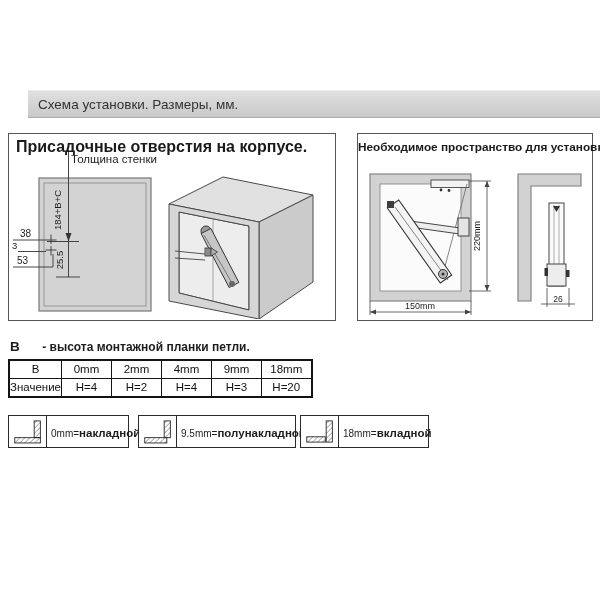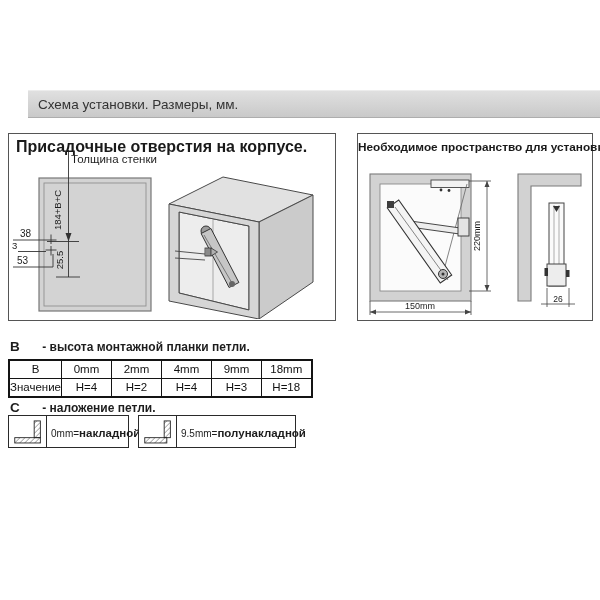--- a/index.html
+++ b/index.html
@@ -178,29 +178,25 @@
       <th>4mm</th>
       <th>9mm</th>
       <th>18mm</th>
     </tr>
     <tr class="val">
       <td class="rowlabel">Значение</td>
       <td>H=4</td>
       <td>H=2</td>
       <td>H=4</td>
       <td>H=3</td>
-      <td>H=18</td>
+      <td>H=20</td>
     </tr>
   </tbody>
     </table>
 
-  <div class="caption cap-c">
-    <span class="cap-letter">C</span>
-    <span class="cap-text">- наложение петли.</span>
-  </div>
 
   <div class="c-box" style="left:8px;width:121px;">
     <div class="iconcell">
       <svg class="c-icon" viewBox="0 0 34 28">
         <defs>
             <pattern id="h1" width="4" height="4" patternUnits="userSpaceOnUse" patternTransform="rotate(45)">
               <line x1="0" y1="0" x2="0" y2="4" stroke="#777" stroke-width="1.3"></line>
             </pattern>
           </defs>
         <rect x="24" y="2" width="7" height="19" fill="url(#h1)" stroke="#222"></rect>
@@ -222,14 +218,30 @@
           </defs>
         <rect x="24" y="2" width="7" height="19" fill="url(#h2)" stroke="#222"></rect>
         <rect x="2" y="21" width="25" height="6" fill="url(#h2)" stroke="#222"></rect>
       </svg>
     </div>
     <div class="lbl">
       <span class="pfx">9.5mm=</span><span class="nm">полунакладной</span>
     </div>
   </div>
 
+  <div class="c-box" style="left:300px;width:129px;">
+    <div class="iconcell">
+      <svg class="c-icon" viewBox="0 0 34 28">
+        <defs>
+            <pattern id="h3" width="4" height="4" patternUnits="userSpaceOnUse" patternTransform="rotate(45)">
+              <line x1="0" y1="0" x2="0" y2="4" stroke="#777" stroke-width="1.3"></line>
+            </pattern>
+          </defs>
+        <rect x="24" y="2" width="7" height="24" fill="url(#h3)" stroke="#222"></rect>
+        <rect x="2" y="20" width="21" height="6" fill="url(#h3)" stroke="#222"></rect>
+      </svg>
+    </div>
+    <div class="lbl">
+      <span class="pfx">18mm=</span><span class="nm">вкладной</span>
+    </div>
+  </div>
 
 </div>
 
 </body></html>

